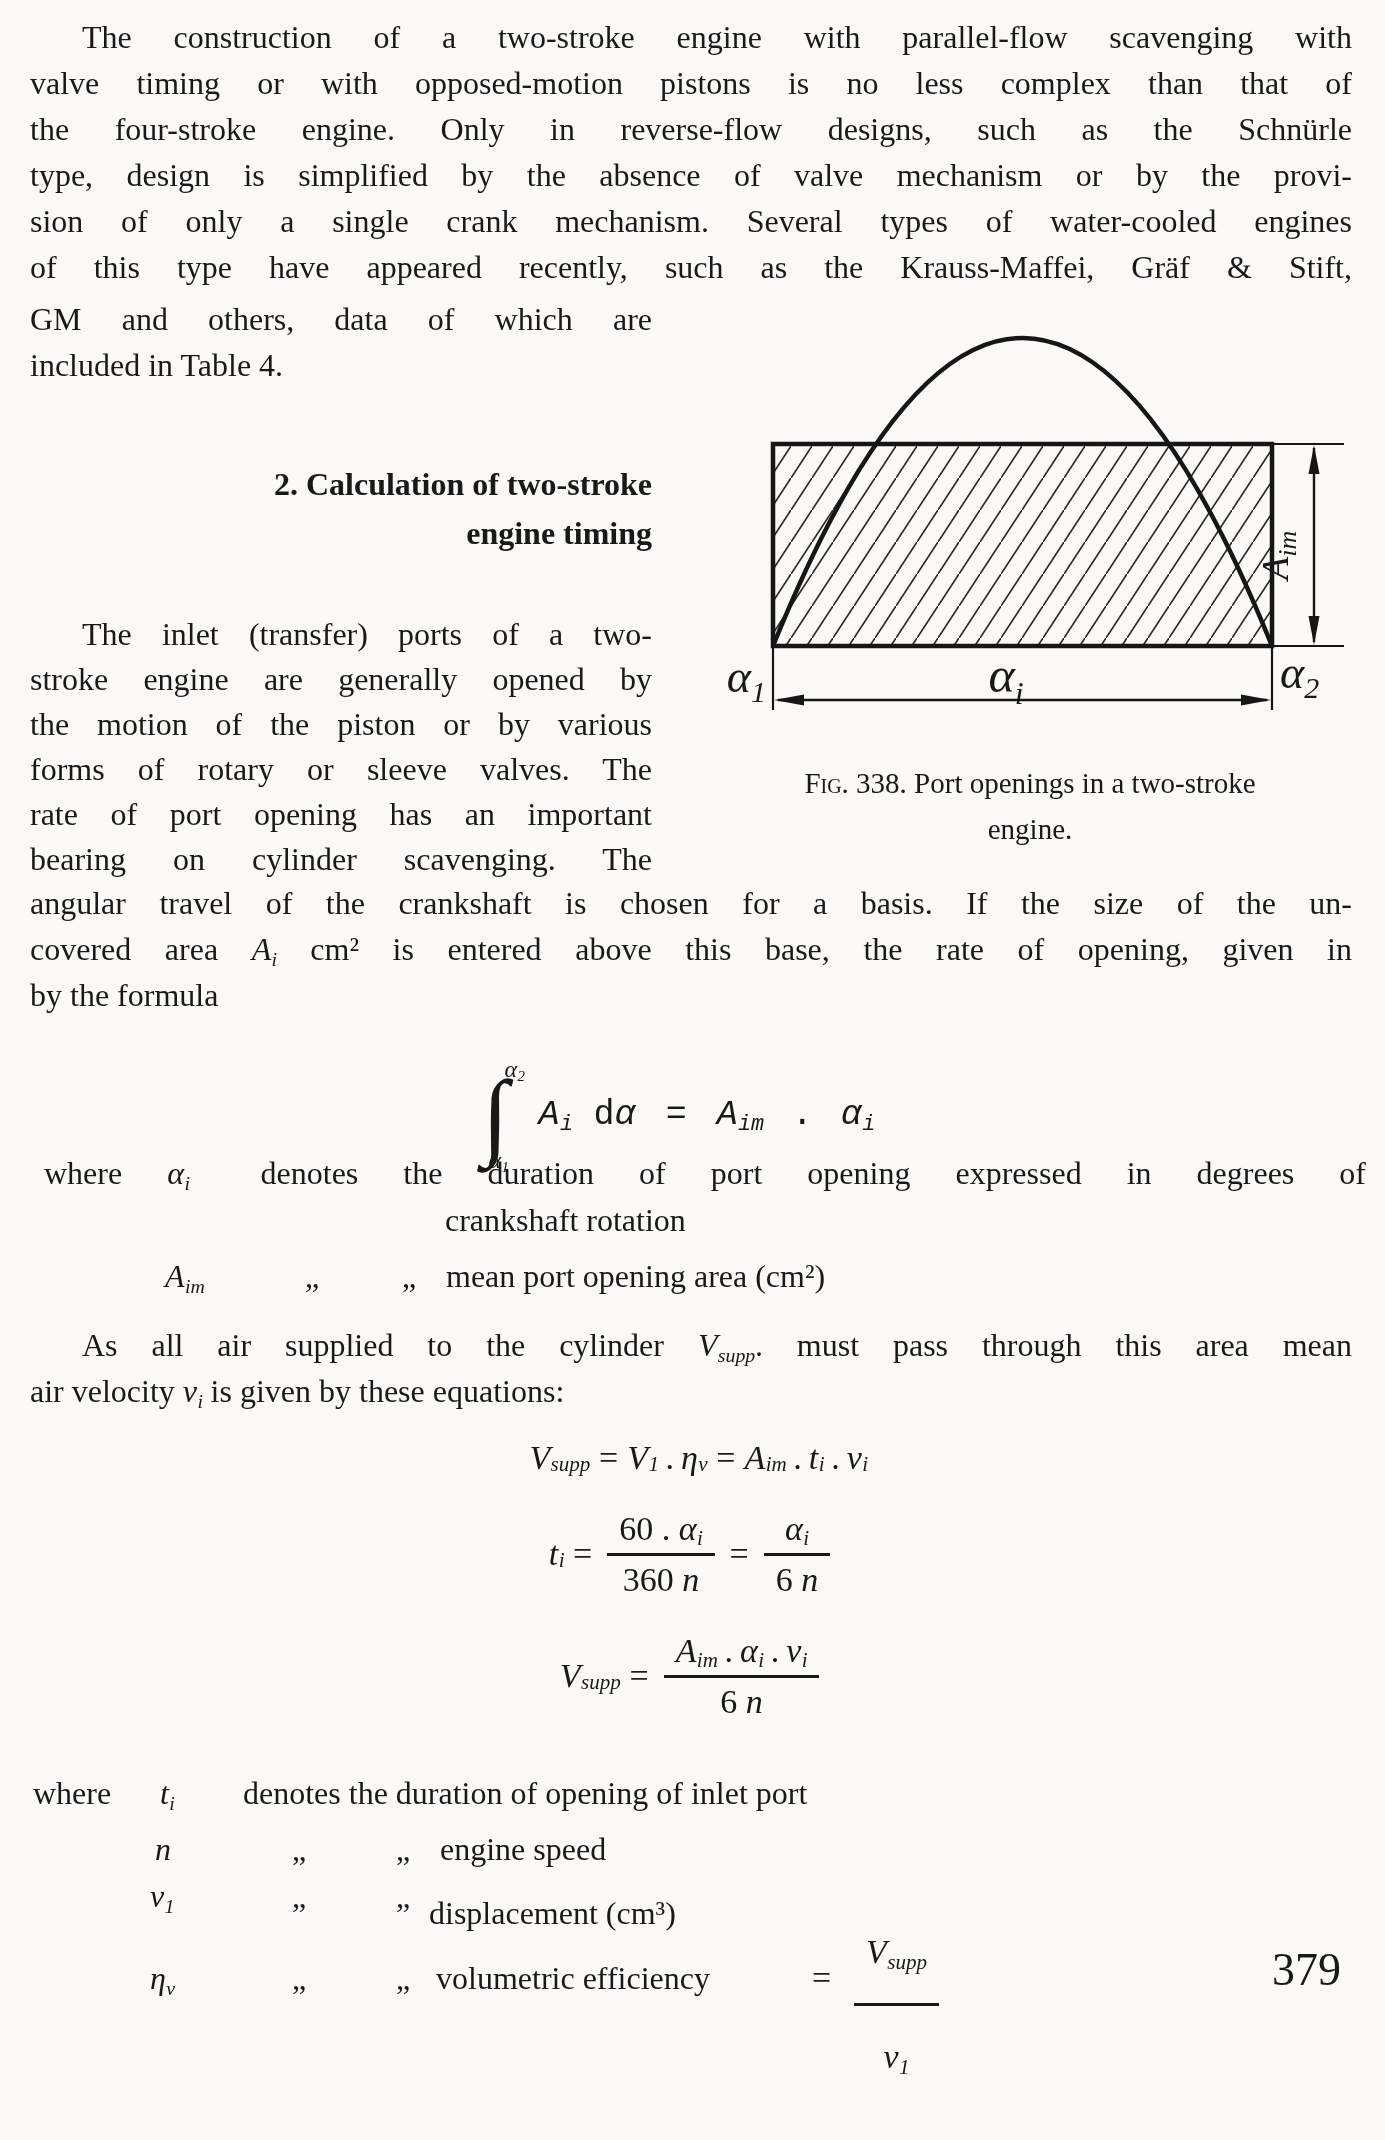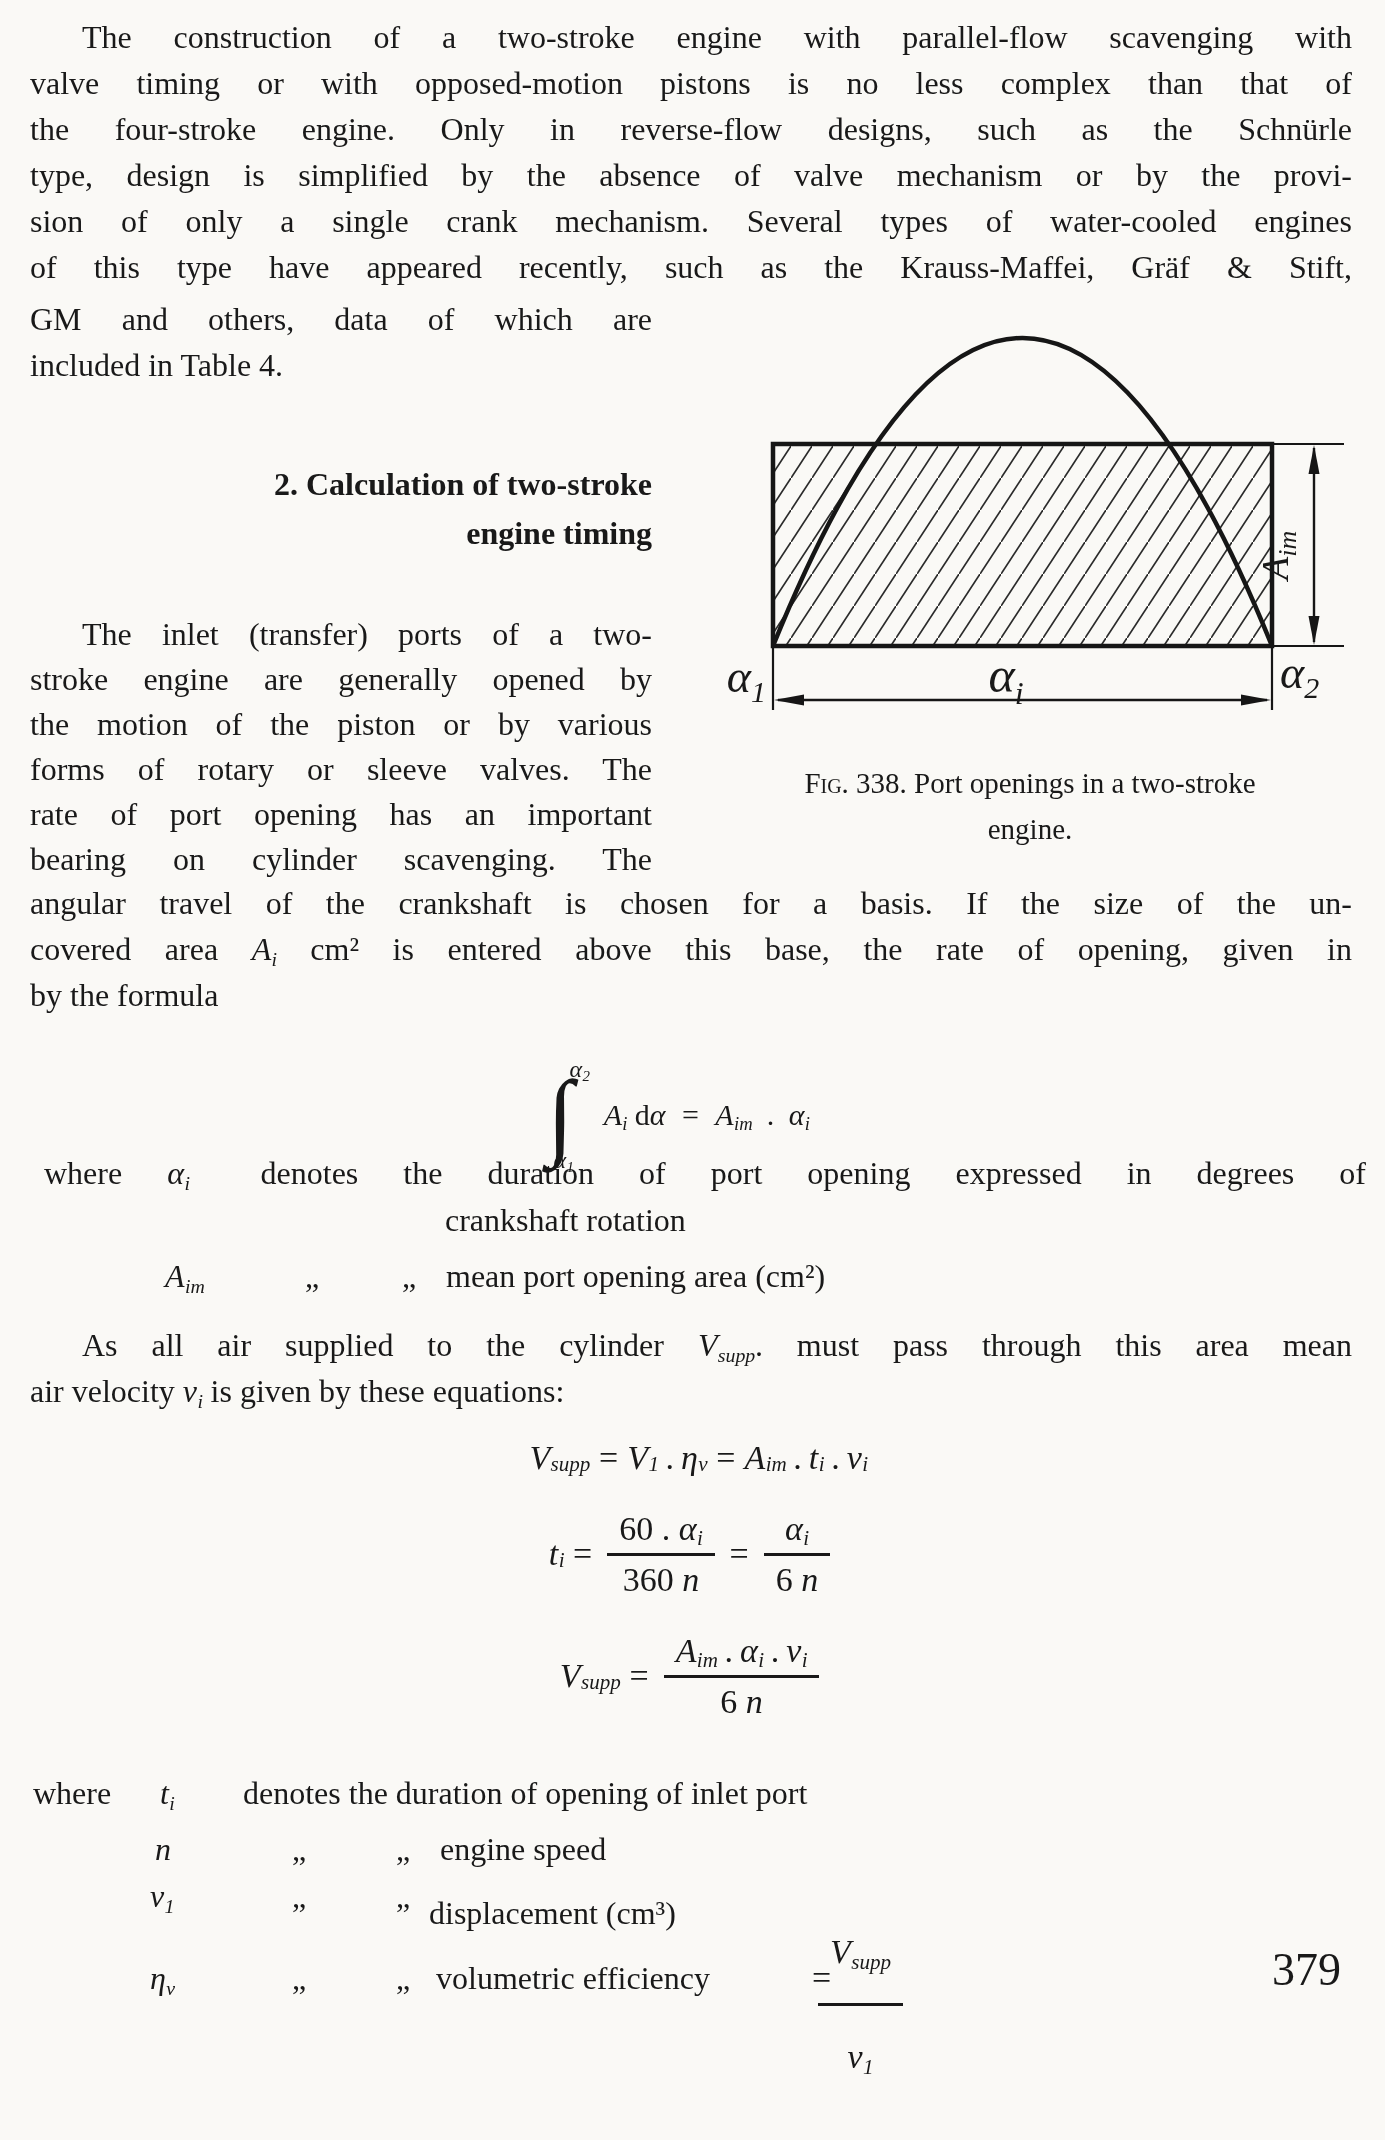--- a/index.html
+++ b/index.html
@@ -50,21 +50,21 @@
   .frac{display:inline-flex;flex-direction:column;align-items:stretch;margin:0 6px;}
   .frac .num,.frac .den{text-align:center;padding:0 12px;line-height:44px;white-space:nowrap;}
   .fbar{height:0;border-top:3px solid var(--ink);margin:2px 0;}
   
   .int-sign{font-size:96px;line-height:100px;font-style:normal;}
   .int-limits{
     display:inline-flex;flex-direction:column;justify-content:space-between;
     height:118px;font-size:24px;margin-left:-4px;margin-right:14px;
   }
   .int-limits .lo{margin-left:-16px;}
-  .int-expr{font-size:30px;}
+  .int-expr{font-size:35px;font-family:Liberation Mono, monospace;}
   
   .wrow{left:0;width:1385px;height:46px;line-height:46px;}
   .wrow .abs{white-space:nowrap;}
   .caption{text-align:center;line-height:46px;font-size:29px;}
   svg text{fill:var(--ink);}
 </style>
 </head>
 <body>
 
 <div class="page">
@@ -245,21 +245,21 @@
     <span class="abs" style="left:292px;">„</span>
     <span class="abs" style="left:396px;">„</span>
     <span class="abs" style="left:429px;margin-top:17px;">displacement (cm³)</span>
   </div>
   <div class="abs" style="left:0;top:1926px;width:1385px;height:104px;">
     <span class="abs" style="left:150px;top:29px;height:46px;line-height:46px;"><i>η</i><sub>v</sub></span>
     <span class="abs" style="left:292px;top:29px;height:46px;line-height:46px;">„</span>
     <span class="abs" style="left:396px;top:29px;height:46px;line-height:46px;">„</span>
     <span class="abs" style="left:436px;top:29px;height:46px;line-height:46px;">volumetric efficiency</span>
     <span class="abs rm" style="left:812px;top:29px;height:46px;line-height:46px;font-size:34px;">=</span>
-    <span class="abs frac" style="left:812px;top:4px;font-size:34px;gap:27px;">
+    <span class="abs frac" style="left:848px;top:4px;font-size:34px;gap:27px;">
       <span class="num"><i>V</i><sub>supp</sub></span>
       <span class="fbar"></span>
       <span class="den"><i>v</i><sub>1</sub></span>
     </span>
   </div>
 
   <div class="abs" style="left:1272px;top:1943px;font-size:46px;">379</div>
 
 </div>
 

